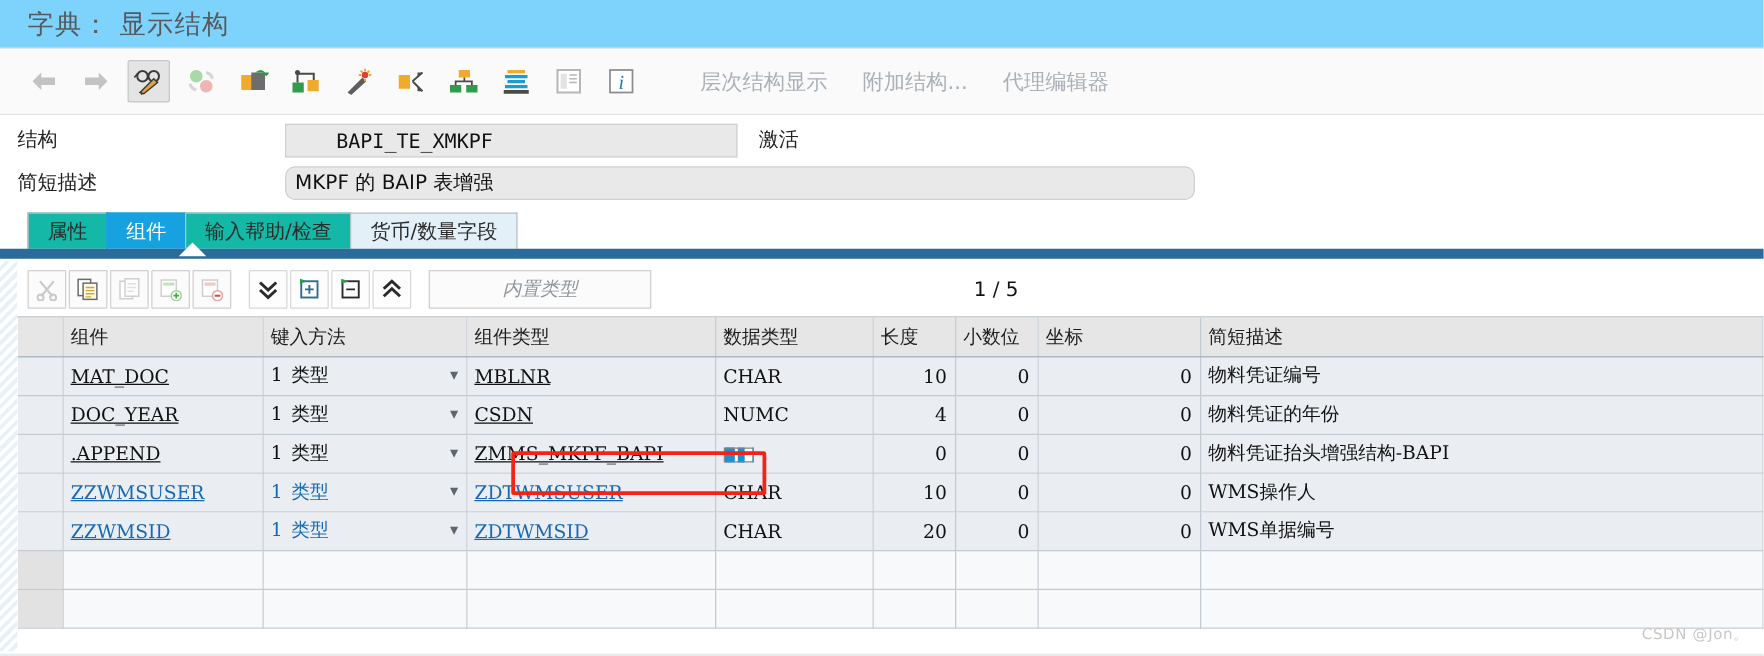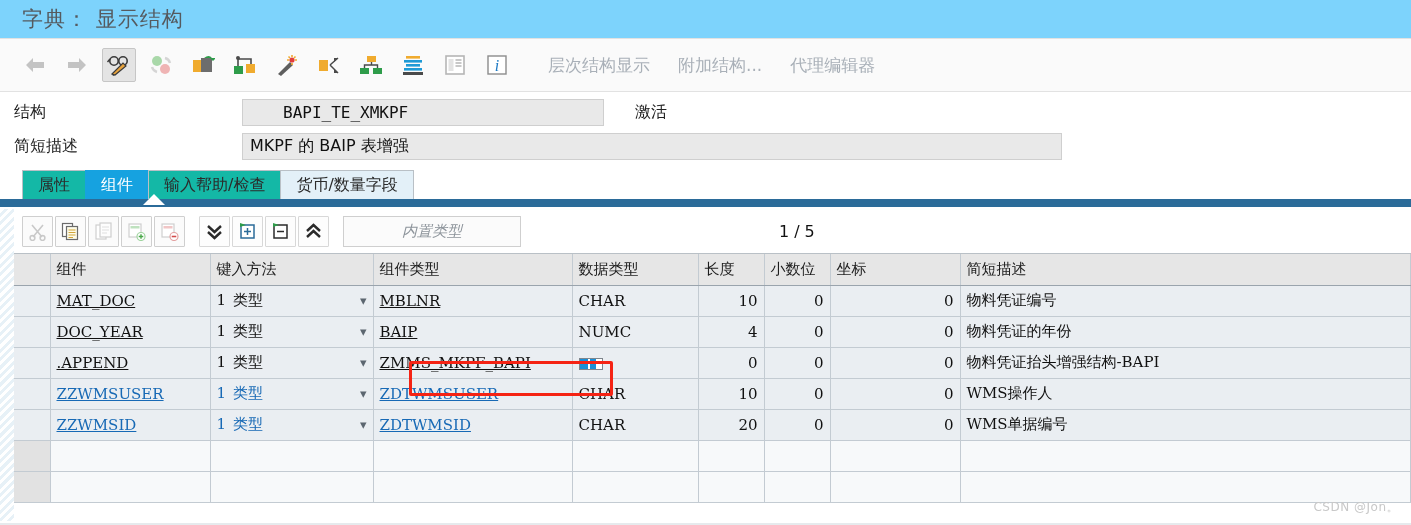--- a/index.html
+++ b/index.html
@@ -37,38 +37,38 @@
     border:1px solid transparent;border-radius:2px;
     box-sizing:border-box;
   }
   .tb-icon.sel{background:#e4e4e4;border:1px solid #c6c6c6;}
   .tb-gap{width:10px;}
   .tb-text{
     font-size:17px;color:#a9b0b8;
     margin-right:28px;white-space:nowrap;
     font-family:"DejaVu Sans","Liberation Sans",sans-serif;
   }
-  .tb-text.first{margin-left:16px;}
+  .tb-text.first{margin-left:28px;}
   
   .formarea{background:#ffffff;padding:6px 0 2px 0;}
-  .frow{display:flex;align-items:center;height:29px;margin-bottom:5px;gap:14px;}
+  .frow{display:flex;align-items:center;height:29px;margin-bottom:5px;}
   .flabel{
     width:228px;padding-left:14px;box-sizing:border-box;
     font-size:16px;color:#222;
     font-family:"DejaVu Sans","Liberation Sans",sans-serif;
   }
   .finput{
     background:#e9e9e9;border:1px solid #cfcfcf;
     height:27px;box-sizing:border-box;
     display:flex;align-items:center;padding-left:7px;
     font-size:16px;color:#111;
     font-family:"DejaVu Sans Mono","Liberation Mono",monospace;
   }
   .finput.f1{width:362px;padding-left:40px;}
-  .finput.f2{width:820px;font-family:"DejaVu Sans","Liberation Sans",sans-serif;}
+  .finput.f2{width:728px;font-family:"DejaVu Sans","Liberation Sans",sans-serif;border-radius:8px;}
   .fstatus{
     margin-left:17px;font-size:16px;color:#222;
     font-family:"DejaVu Sans","Liberation Sans",sans-serif;
   }
   
   .tabstrip{display:flex;align-items:flex-end;padding-left:22px;height:31px;}
   .tab{
     height:29px;box-sizing:border-box;
     display:flex;align-items:center;justify-content:center;
     padding:0 15px;
@@ -430,21 +430,21 @@
 
           <tr>
             <td class="rowhead"></td>
             <td><span class="uline">DOC_YEAR</span></td>
             <td>
               <div class="typecell">
                   <span class="typetxt"><span class="numprefix">1</span><span>类型</span></span>
                   <span class="chev">▾</span>
                 </div>
             </td>
-            <td><span class="uline">BAIP</span></td>
+            <td><span class="uline">CSDN</span></td>
             <td>NUMC</td>
             <td class="num">4</td>
             <td class="num">0</td>
             <td class="num">0</td>
             <td class="cn">物料凭证的年份</td>
           </tr>
 
           <tr>
             <td class="rowhead"></td>
             <td><span class="uline">.APPEND</span></td>

